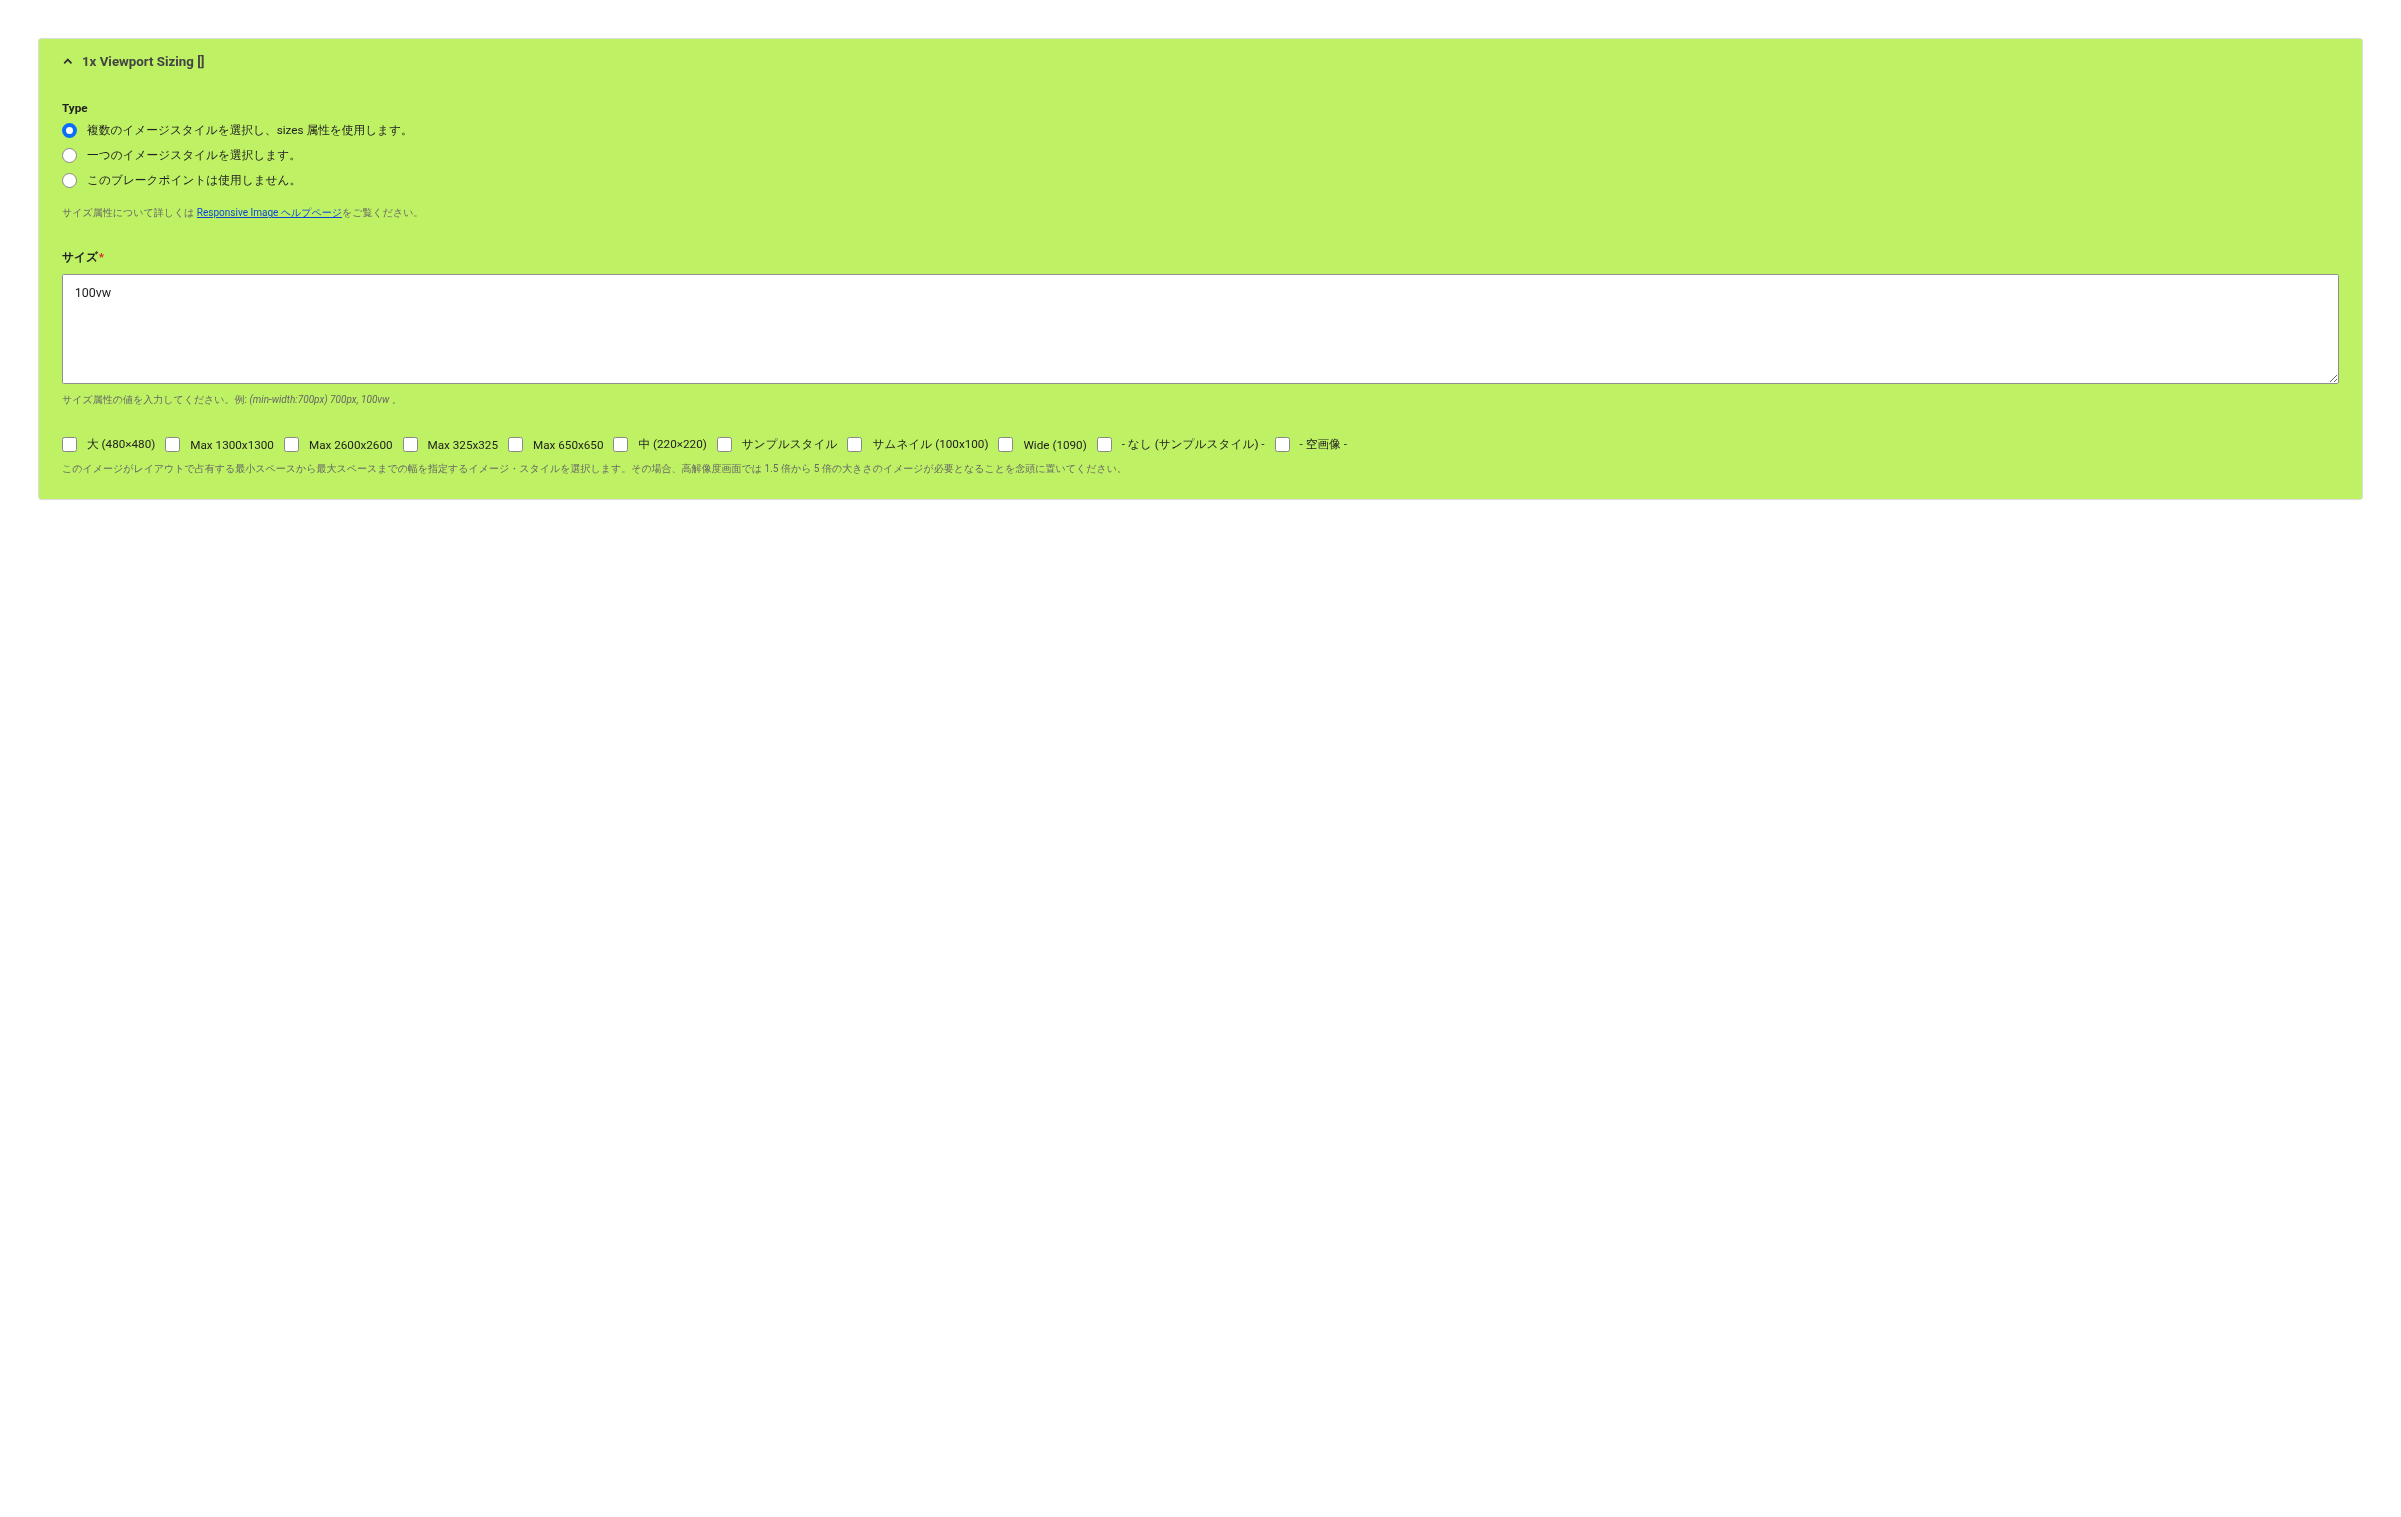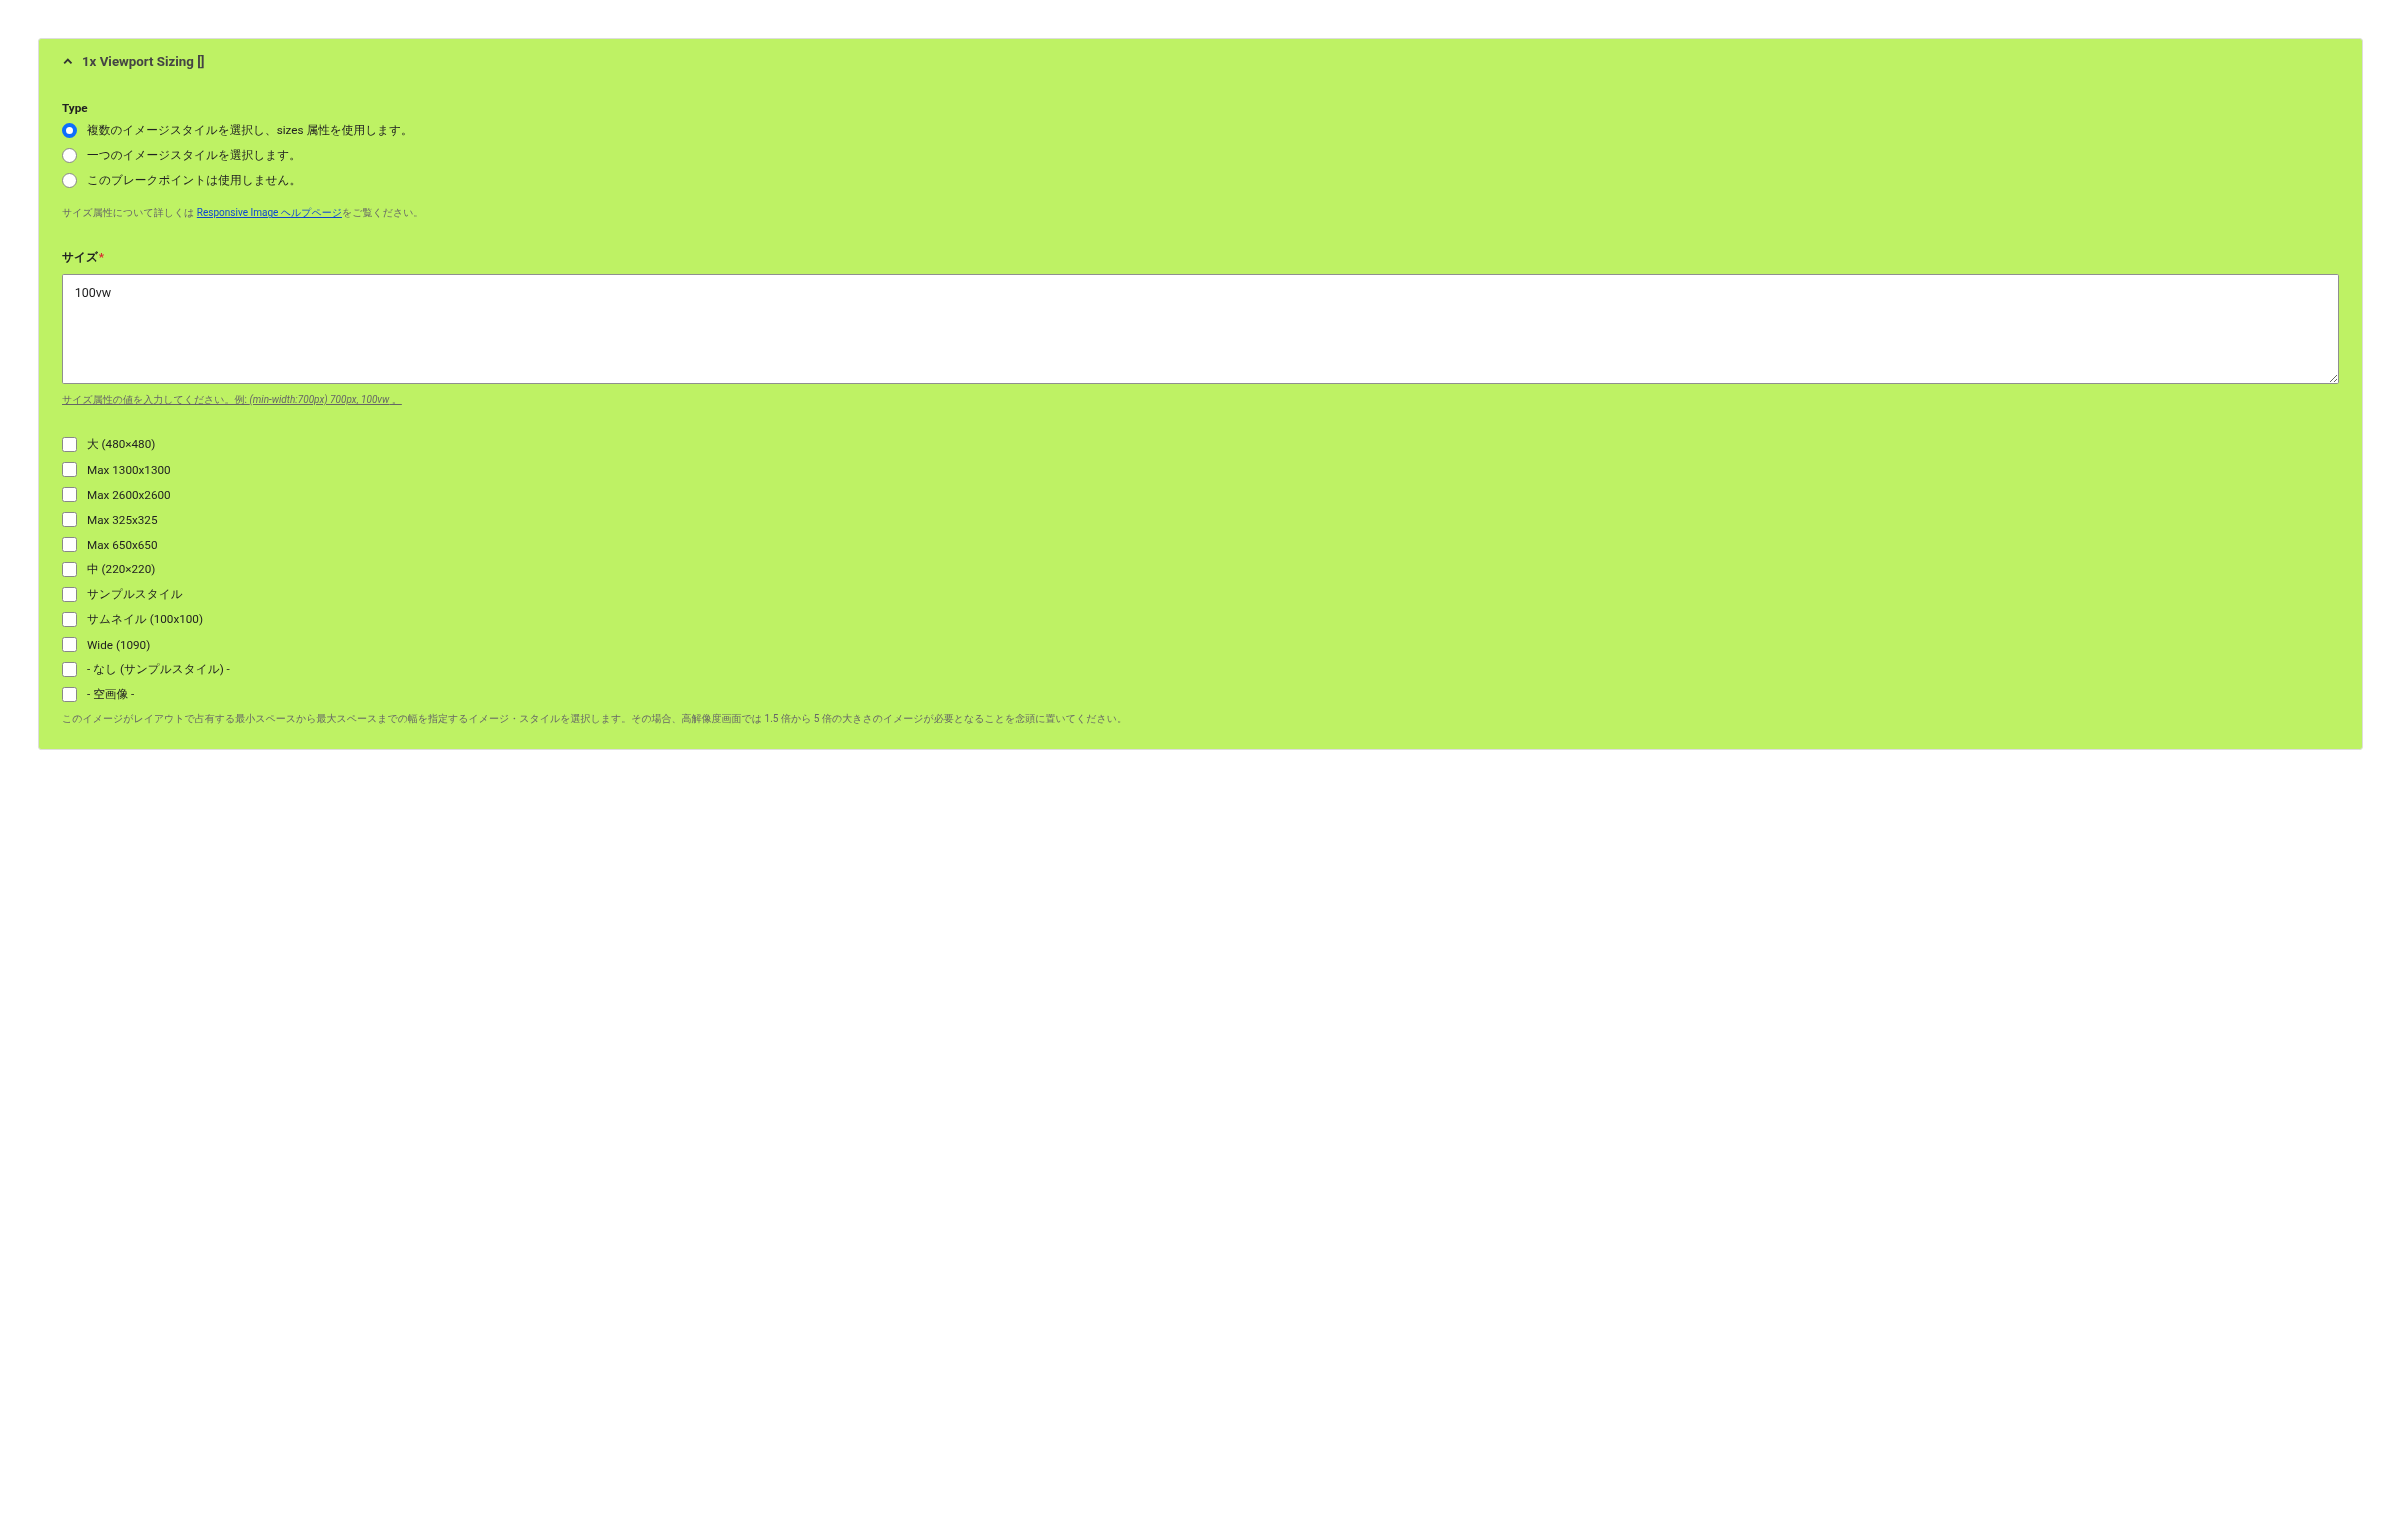--- a/index.html
+++ b/index.html
@@ -112,28 +112,27 @@
       padding: 10px 11.7px;
       font-size: 12.5px;
       font-family: inherit;
       resize: vertical;
       color: #222;
     }
     .hint-text {
       font-size: 10px;
       color: #666;
       margin-top: 6.7px;
-      text-decoration: underline;
     }
     .hint-text .italic {
       font-style: italic;
     }
     .checkbox-group {
       display: flex;
-      flex-direction: column;
+      flex-direction: row;
       gap: 10px;
       margin-top: 8.3px;
       margin-bottom: 8.3px;
     }
     .checkbox-item {
       display: flex;
       align-items: center;
       gap: 10px;
     }
     .checkbox-input {

